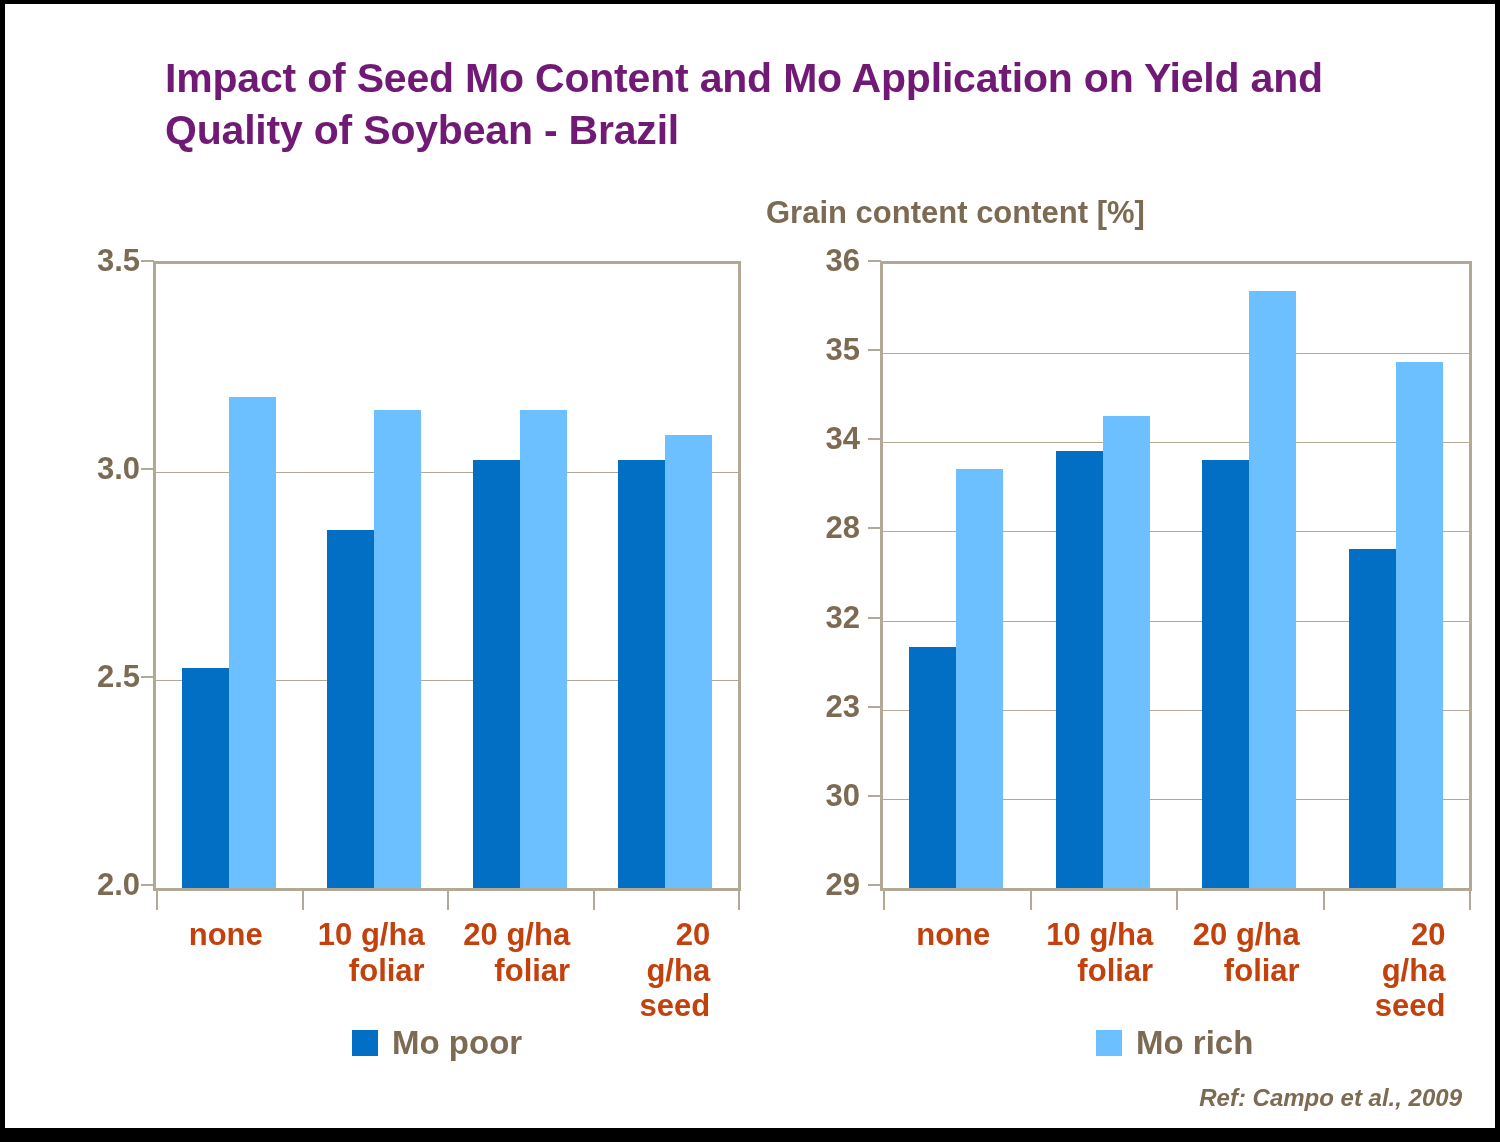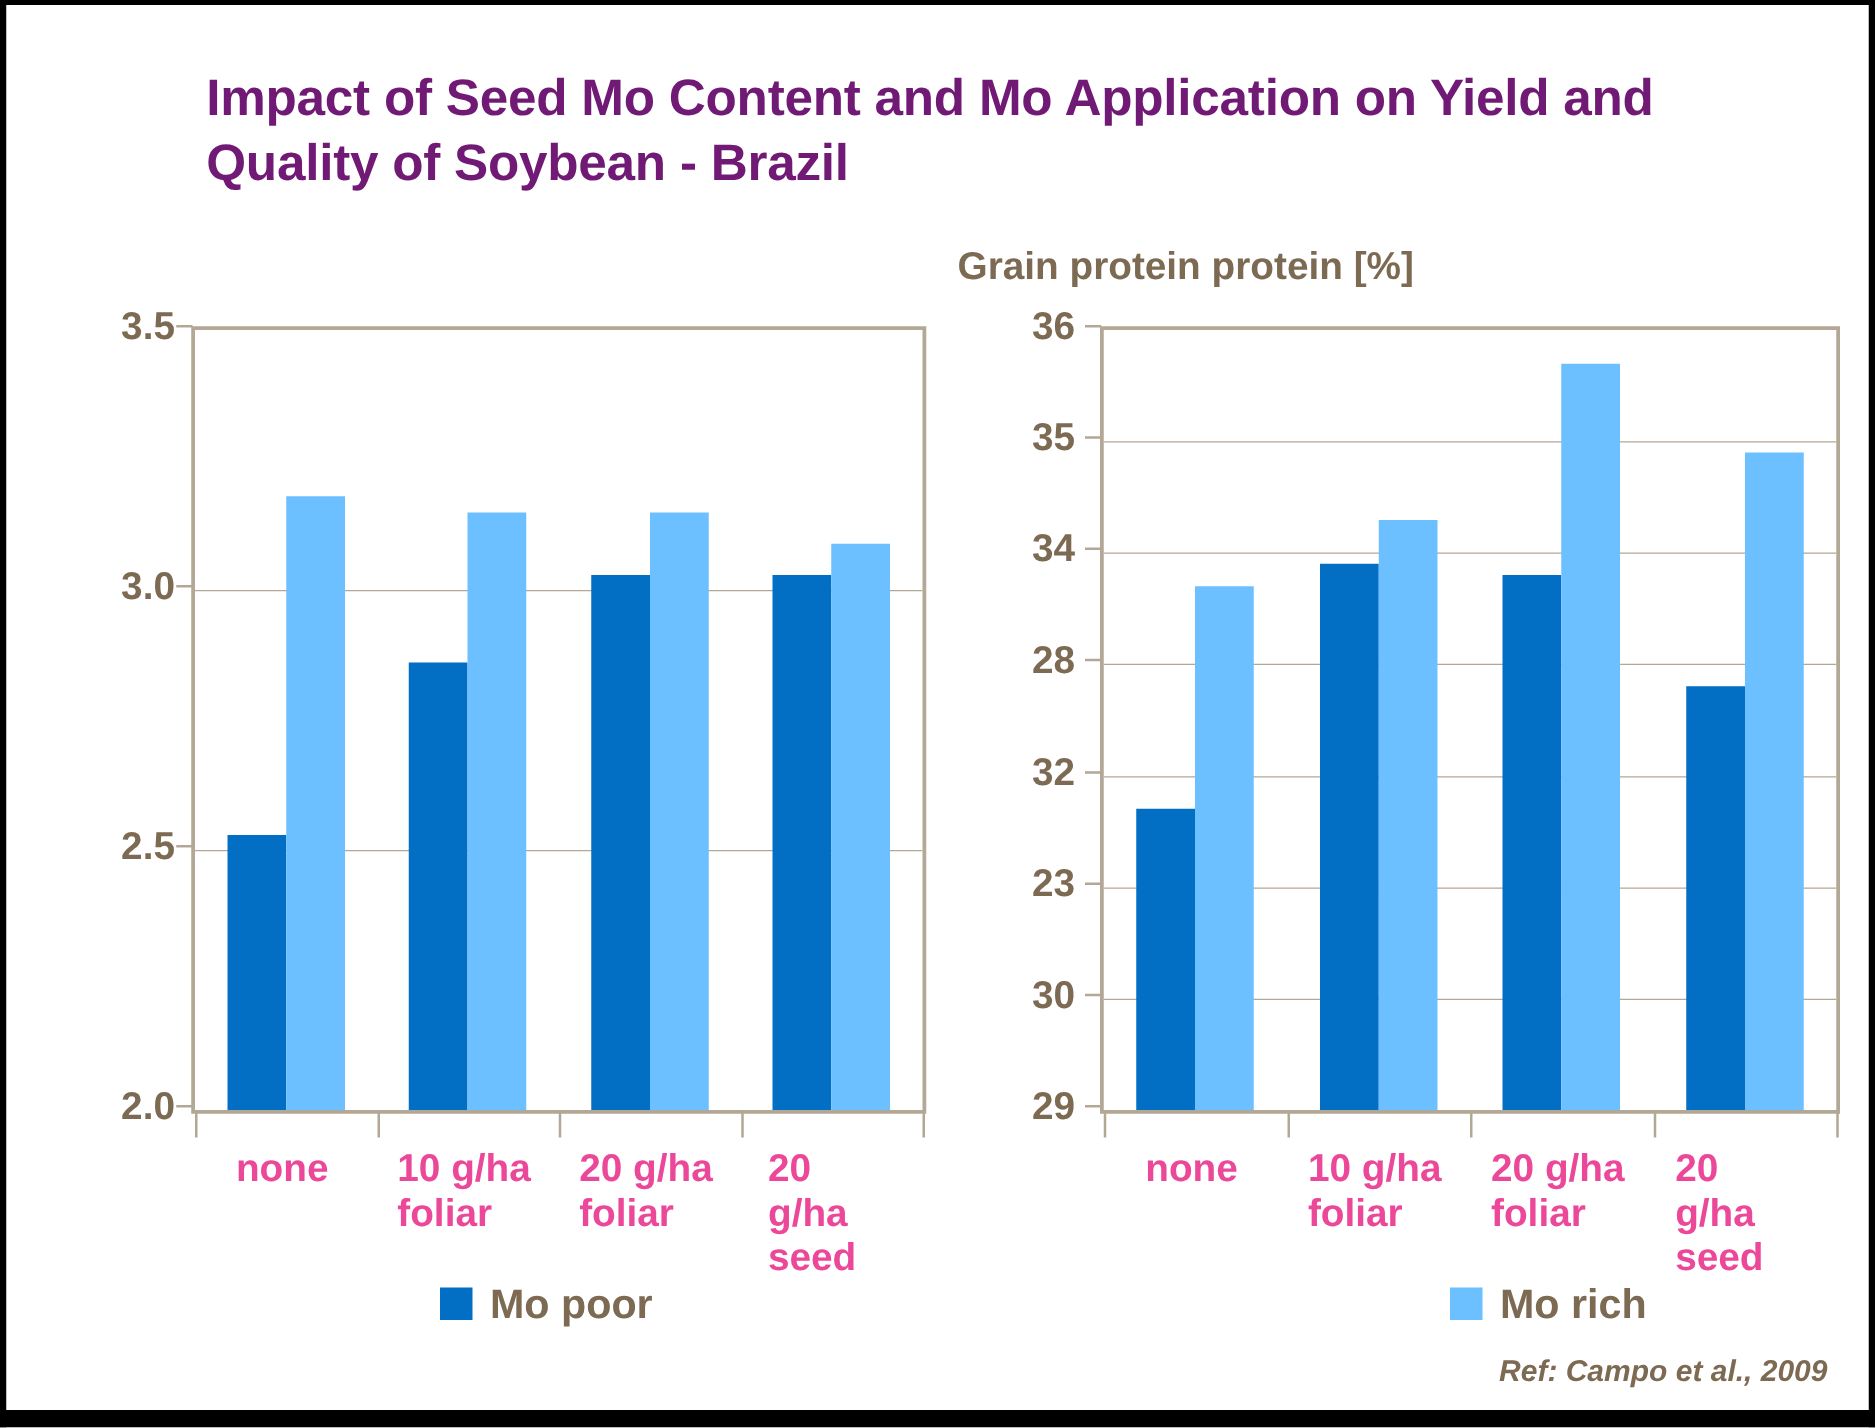--- a/index.html
+++ b/index.html
@@ -75,35 +75,35 @@
   .bar { width: 47px; }
   .bar.poor { background: #036fc4; }
   .bar.rich { background: #6cc0ff; }
 
   
   .xsep {
     position: absolute; top: 100%; width: 2px; height: 22px; background: #b3a795;
   }
   .xlabel {
     position: absolute;
-    font-size: 31px; font-weight: bold; color: #ec4899;
-    text-align: left; line-height: 1.15;
+    font-size: 31px; font-weight: bold; color: #c2410c;
+    text-align: right; line-height: 1.15;
     transform: translateX(-50%);
     white-space: pre-line;
   }
   #panel-left  .xlabel { top: 722px; }
   #panel-right .xlabel { top: 722px; }
 
   .legend {
     position: absolute;
     display: flex; align-items: center; gap: 14px;
     font-size: 33px; font-weight: bold; color: #7d6a53;
   }
   #legend-left  { left: 352px; top: 1024px; justify-content: center; }
-  #legend-right { left: 1148px; top: 1024px; padding-left: 12px; }
+  #legend-right { left: 1084px; top: 1024px; padding-left: 12px; }
   .swatch { width: 26px; height: 26px; display: inline-block; }
   .swatch.poor { background: #036fc4; }
   .swatch.rich { background: #6cc0ff; }
 
   #ref {
     position: absolute; right: 38px; top: 1084px;
     font-size: 24px; font-weight: bold; font-style: italic; color: #7d6a53;
     white-space: nowrap;
   }
 </style>
@@ -156,21 +156,21 @@
       <div class="xlabel" style="left: 217.75px;">none</div>
       <div class="xlabel" style="left: 363.25px;">10 g/ha
 foliar</div>
       <div class="xlabel" style="left: 508.75px;">20 g/ha
 foliar</div>
       <div class="xlabel" style="left: 654.25px;">20 g/ha
 seed</div>
     </div>
 
   <div class="panel" id="panel-right">
-    <div class="axis-title">Grain protein protein [%]</div>
+    <div class="axis-title">Grain content content [%]</div>
     <div class="plot" id="plot-right">
         <div class="gridline" style="top: 534.857px;"></div>
         <div class="gridline" style="top: 445.714px;"></div>
         <div class="gridline" style="top: 356.571px;"></div>
         <div class="gridline" style="top: 267.429px;"></div>
         <div class="gridline" style="top: 178.286px;"></div>
         <div class="gridline" style="top: 89.1429px;"></div>
         <div class="group" style="left: 0px; width: 146.5px;">
           <div class="bar poor" title="Mo poor / none: 31.7" style="height: 240.686px; background: rgb(3, 111, 196);"></div>
           <div class="bar rich" title="Mo rich / none: 33.7" style="height: 418.971px; background: rgb(108, 192, 255);"></div>

